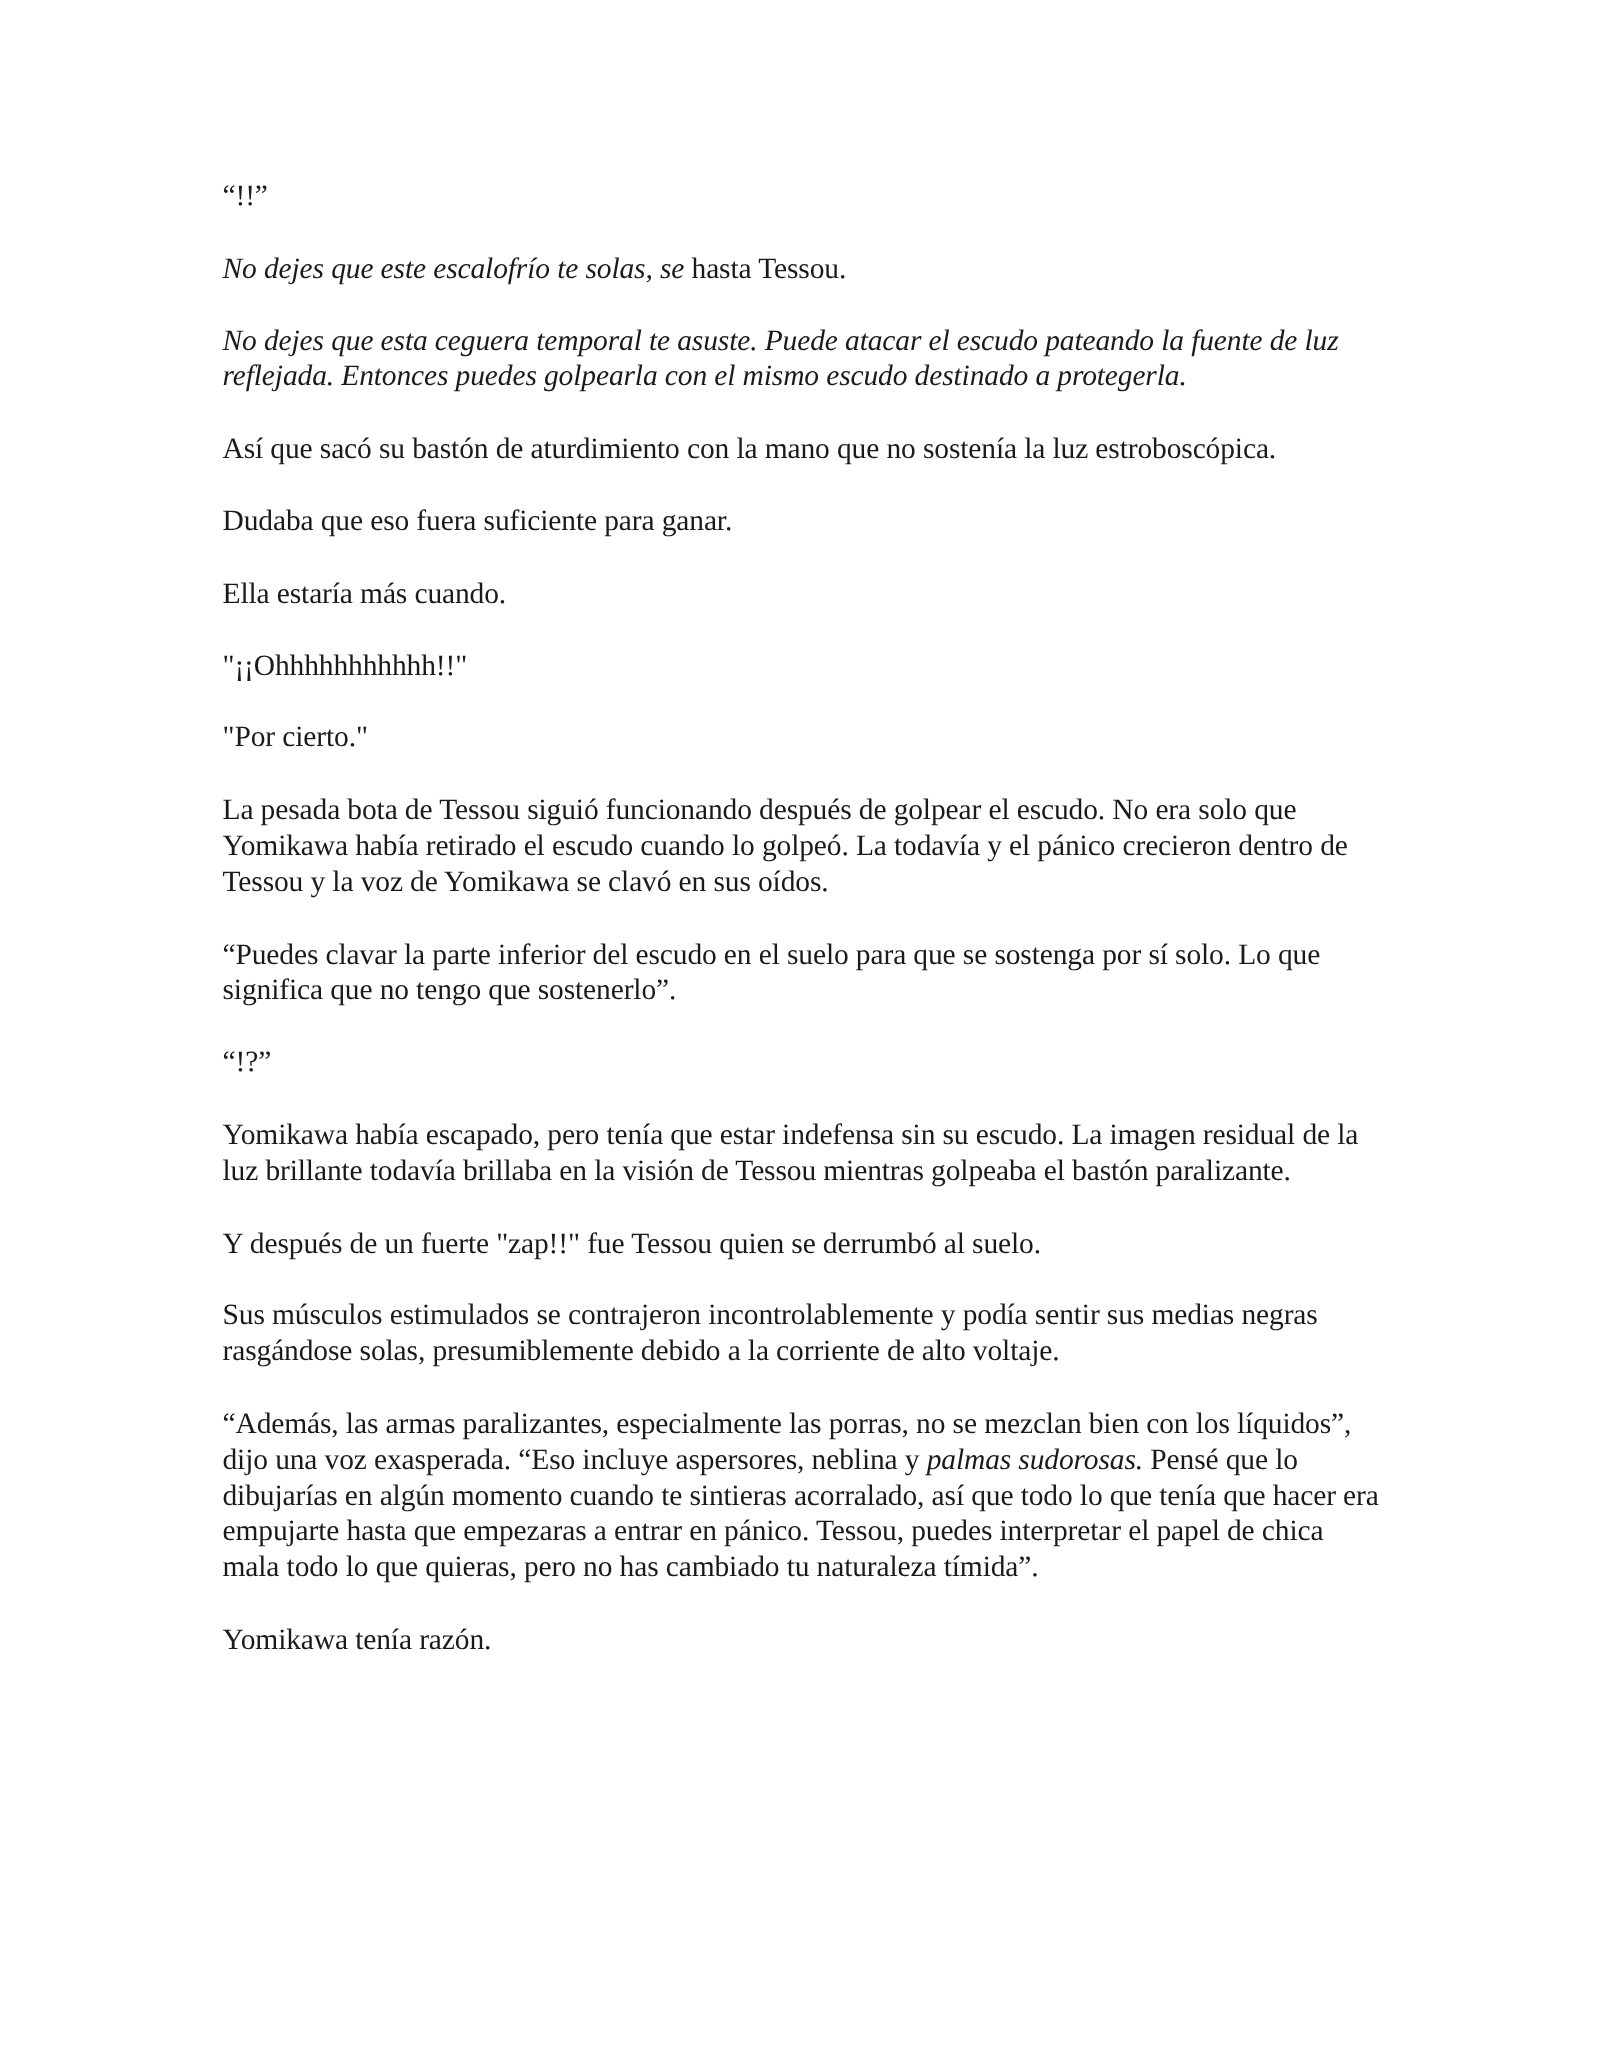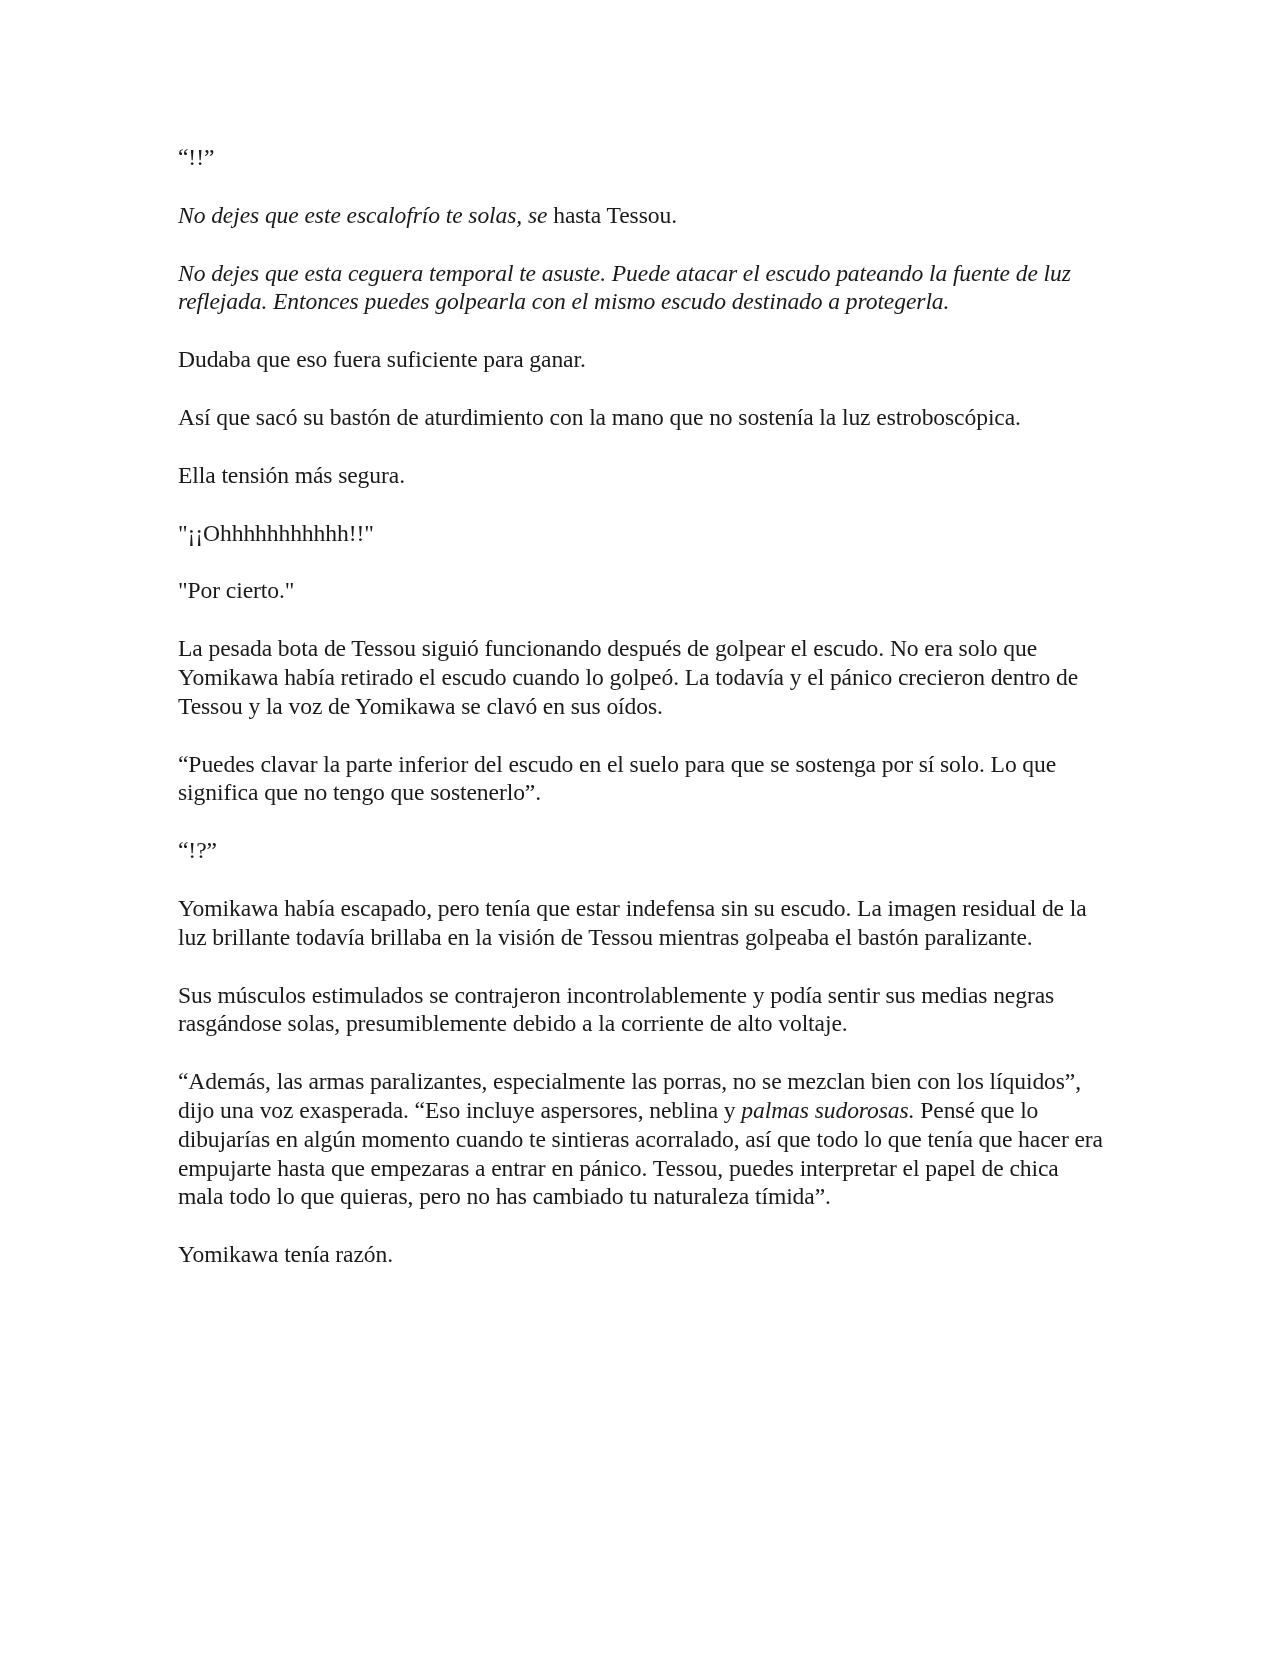--- a/index.html
+++ b/index.html
@@ -33,38 +33,39 @@
 </head>
 <body>
 
 <div class="page">
   <p class="para"><span>“!!”</span></p>
 
   <p class="para"><span class="it">No dejes que este escalofrío te solas, se</span><span> hasta Tessou.</span></p>
 
   <p class="para it"><span>No dejes que esta ceguera temporal te asuste. Puede atacar el escudo pateando la fuente de luz reflejada. Entonces puedes golpearla con el mismo escudo destinado a protegerla.</span></p>
 
+  <p class="para"><span>Así que sacó su bastón de aturdimiento con la mano que no sostenía la luz estroboscópica.</span></p>
+
   <p class="para"><span>Dudaba que eso fuera suficiente para ganar.</span></p>
 
-  <p class="para"><span>Así que sacó su bastón de aturdimiento con la mano que no sostenía la luz estroboscópica.</span></p>
-
-  <p class="para"><span>Ella tensión más segura.</span></p>
+  <p class="para"><span>Ella estaría más cuando.</span></p>
 
   <p class="para"><span>"¡¡Ohhhhhhhhhhh!!"</span></p>
 
   <p class="para"><span>"Por cierto."</span></p>
 
   <p class="para"><span>La pesada bota de Tessou siguió funcionando después de golpear el escudo. No era solo que Yomikawa había retirado el escudo cuando lo golpeó. La todavía y el pánico crecieron dentro de Tessou y la voz de Yomikawa se clavó en sus oídos.</span></p>
 
   <p class="para"><span>“Puedes clavar la parte inferior del escudo en el suelo para que se sostenga por sí solo. Lo que significa que no tengo que sostenerlo”.</span></p>
 
   <p class="para"><span>“!?”</span></p>
 
   <p class="para"><span>Yomikawa había escapado, pero tenía que estar indefensa sin su escudo. La imagen residual de la luz brillante todavía brillaba en la visión de Tessou mientras golpeaba el bastón paralizante.</span></p>
 
+  <p class="para"><span>Y después de un fuerte "zap!!" fue Tessou quien se derrumbó al suelo.</span></p>
 
   <p class="para"><span>Sus músculos estimulados se contrajeron incontrolablemente y podía sentir sus medias negras rasgándose solas, presumiblemente debido a la corriente de alto voltaje.</span></p>
 
   <p class="para"><span>“Además, las armas paralizantes, especialmente las porras, no se mezclan bien con los líquidos”, dijo una voz exasperada. “Eso incluye aspersores, neblina y </span><span class="it">palmas sudorosas.</span><span> Pensé que lo dibujarías en algún momento cuando te sintieras acorralado, así que todo lo que tenía que hacer era empujarte hasta que empezaras a entrar en pánico. Tessou, puedes interpretar el papel de chica mala todo lo que quieras, pero no has cambiado tu naturaleza tímida”.</span></p>
 
 
   <p class="para"><span>Yomikawa tenía razón.</span></p>
 </div>
 
 </body></html>

